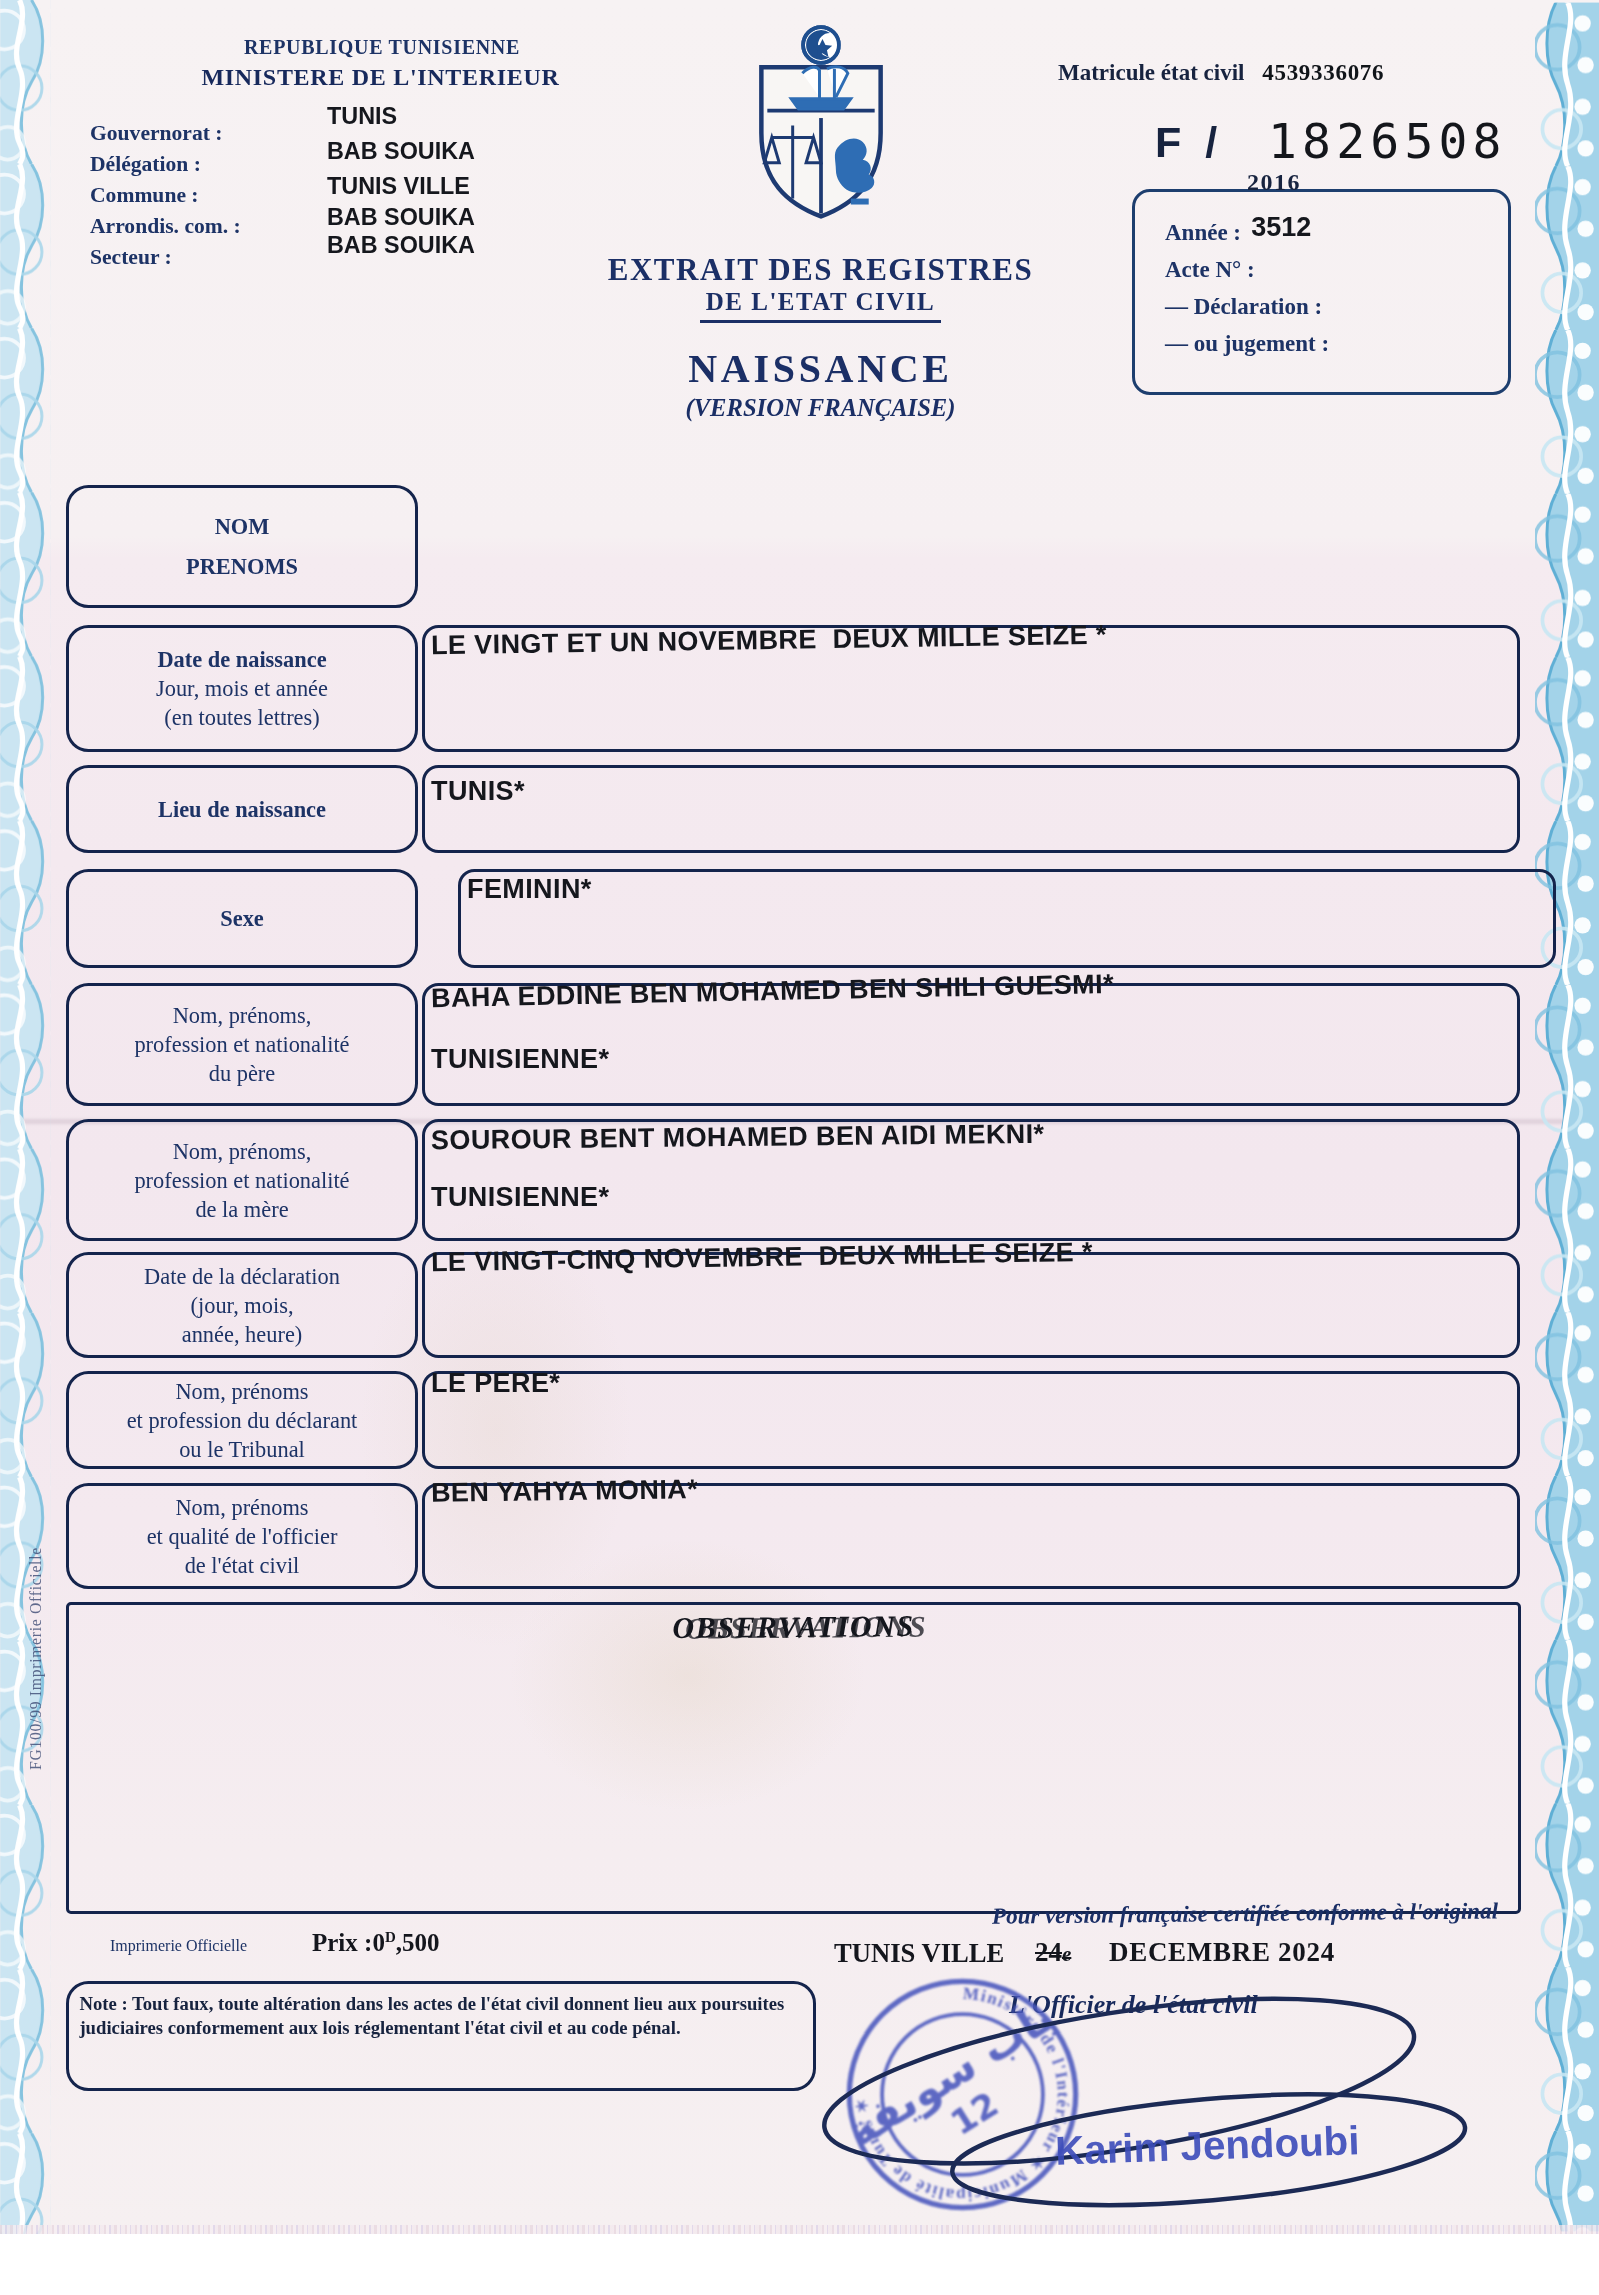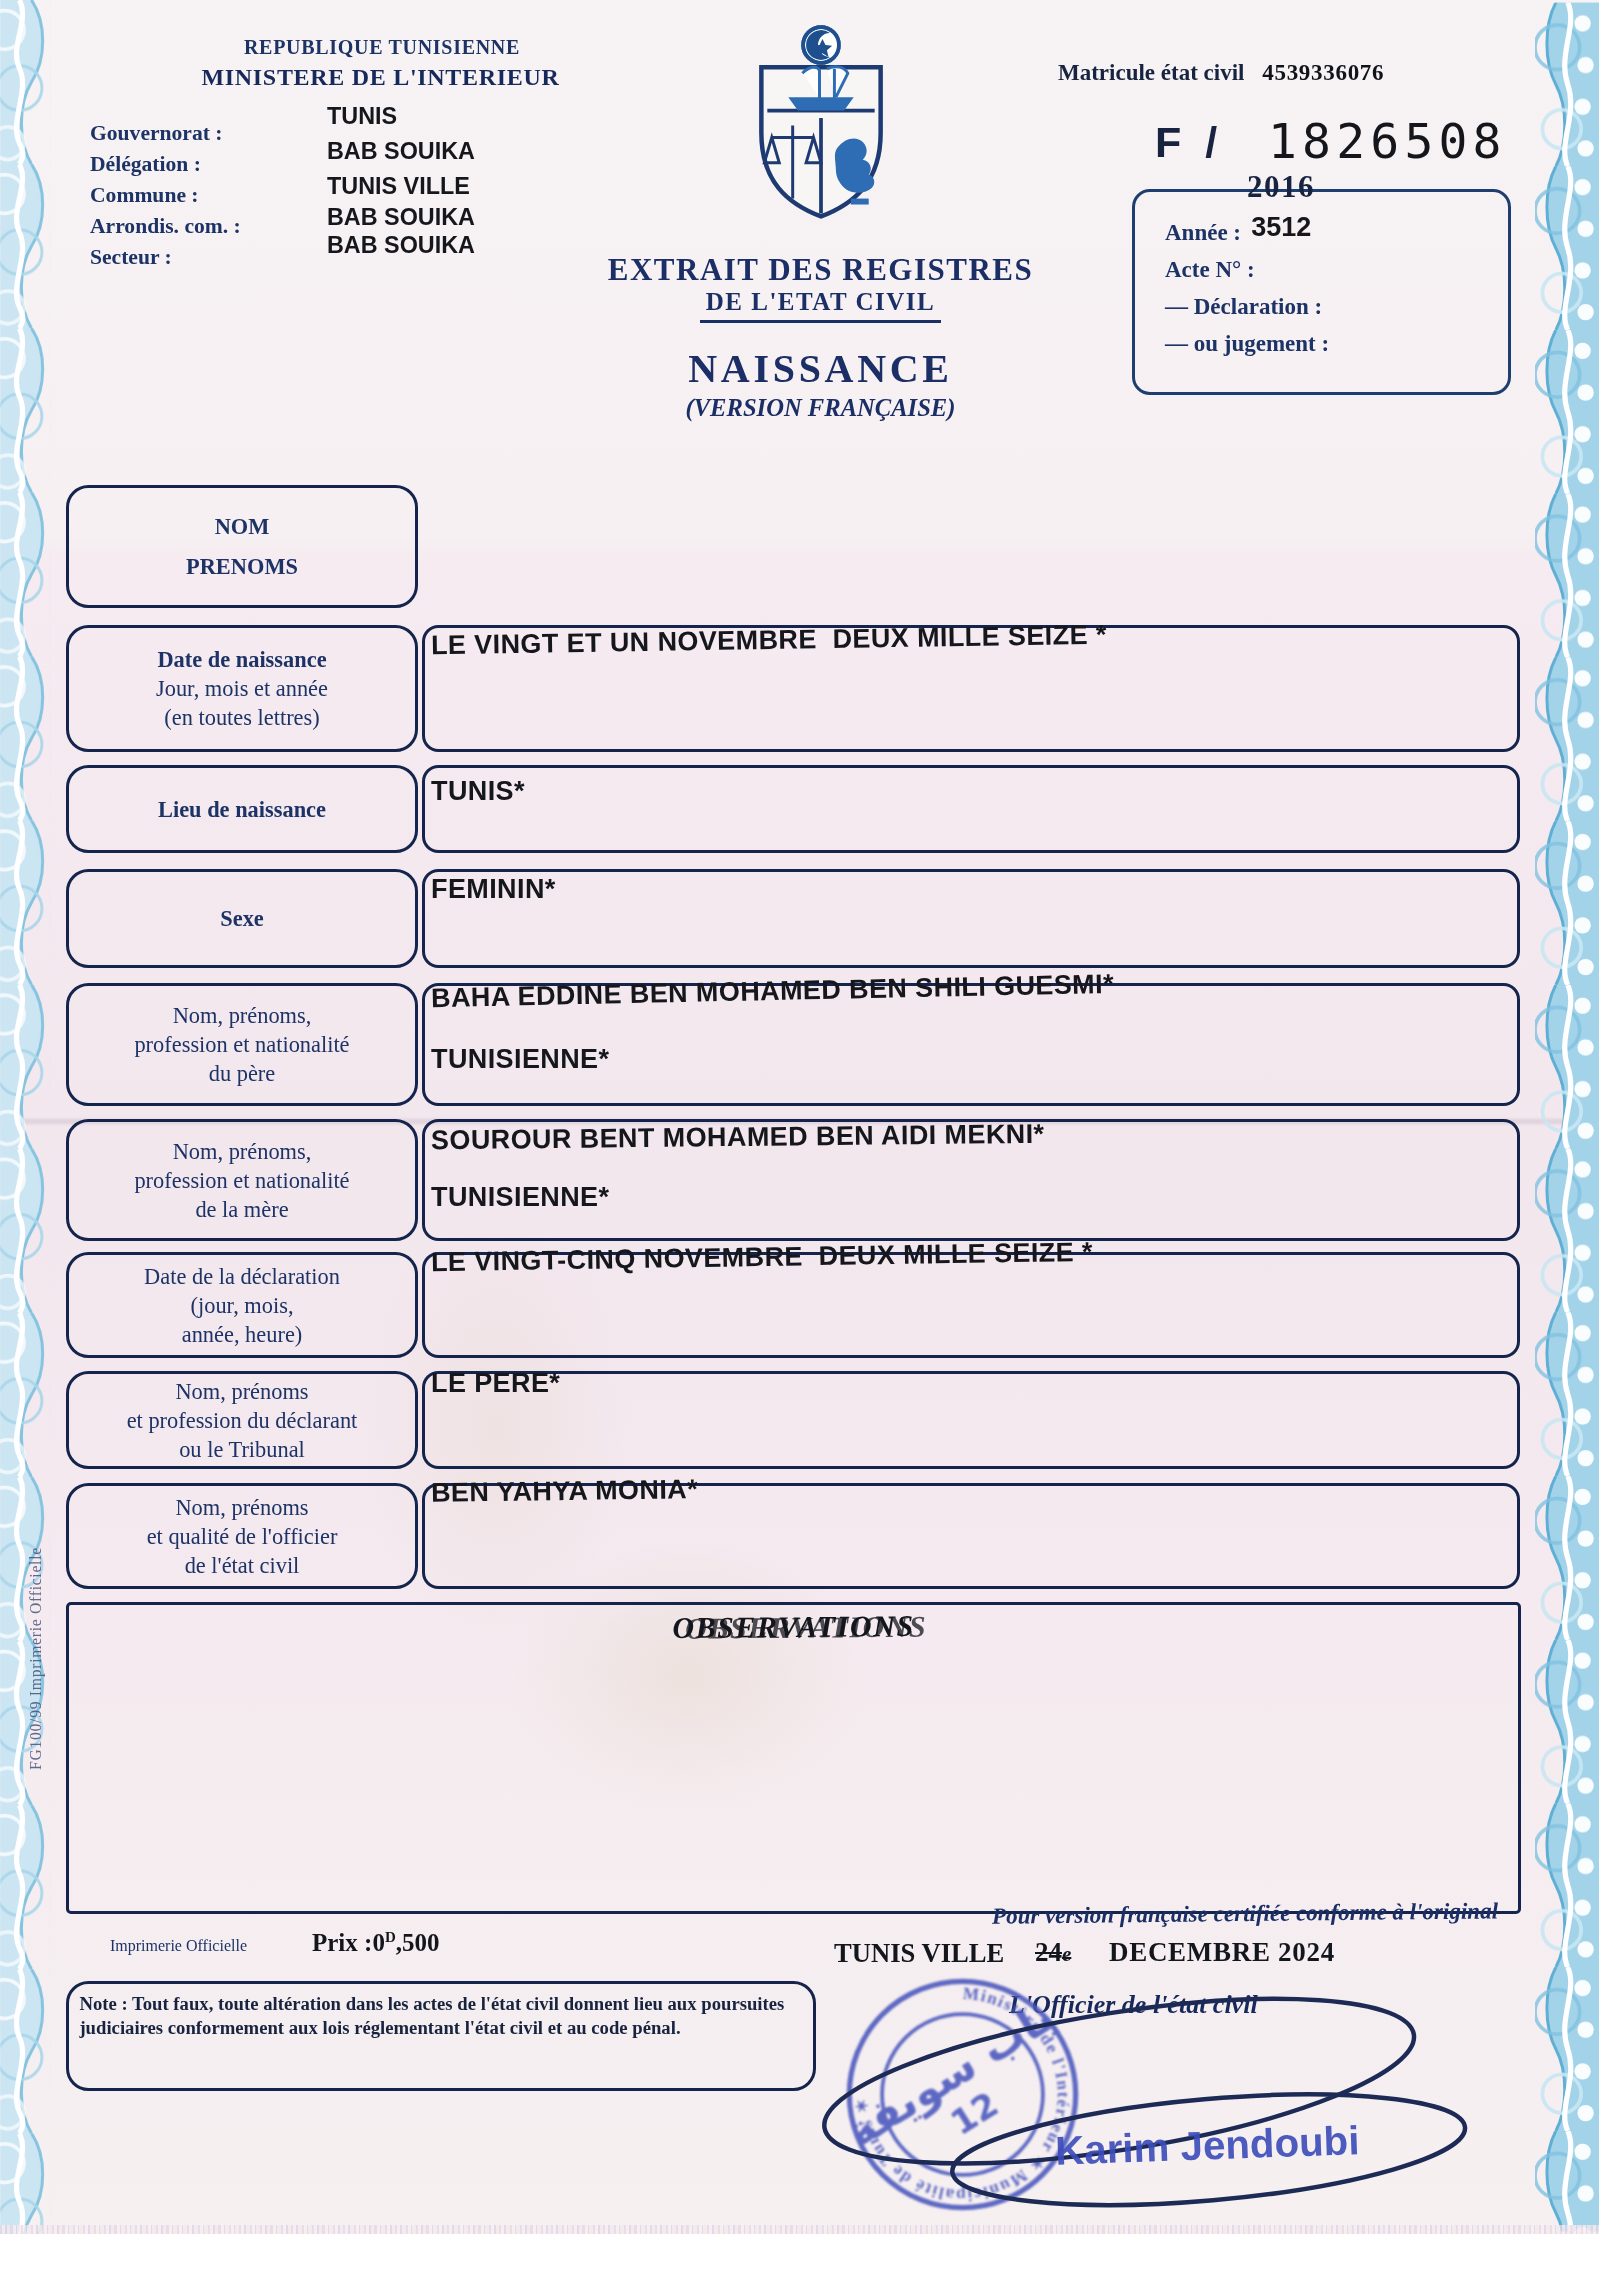--- a/index.html
+++ b/index.html
@@ -27,21 +27,21 @@
   .abs{position:absolute;}
   
   .hdr-rep{font-weight:700;font-size:20px;letter-spacing:0.7px;color:#1d3366;}
   .hdr-min{font-weight:700;font-size:24px;letter-spacing:0.7px;color:#17295c;}
   .adm-label{font-weight:700;font-size:21.6px;color:#1d3366;line-height:31px;}
   .adm-value{font-size:24.6px;line-height:35px;transform:scaleX(0.95);transform-origin:left;}
   .matric{font-weight:700;font-size:23px;color:#17233f;}
   .matric b{color:#101419;letter-spacing:0.7px;}
   .fslash{font-family:"Liberation Sans", sans-serif;font-weight:700;font-size:43px;color:#17233f;letter-spacing:6px;}
   .fnum{font-family:"DejaVu Sans Mono", monospace;font-weight:400;font-size:48px;color:#14161b;letter-spacing:5.2px;}
-  .fyear{font-weight:700;font-size:31px;color:#17233f;letter-spacing:1.5px;}
+  .fyear{font-weight:700;font-size:24px;color:#17233f;letter-spacing:1.5px;}
   .acte-box{
     position:absolute;left:1132px;top:189px;width:373px;height:200px;
     border:3.7px solid #1d3e6e;border-radius:18px;
   }
   .acte-line{font-weight:700;font-size:23px;color:#1d3366;line-height:37px;}
   .title1{font-weight:700;font-size:31px;letter-spacing:1.5px;color:#1b2f66;}
   .title2{font-weight:700;font-size:25px;letter-spacing:1.5px;color:#1b2f66;border-bottom:3.7px solid #1b2f66;padding:0 6px 4.5px;}
   .title3{font-weight:700;font-size:40px;letter-spacing:3.7px;color:#1b2f66;}
   .title4{font-style:italic;font-weight:700;font-size:24.6px;color:#1b2f66;}
   
@@ -220,21 +220,21 @@
   <div class="lbox" style="top:765px;height:88px;">
     <div class="flb">Lieu de naissance</div>
   </div>
   <div class="vbox" style="top:765px;height:88px;">
     <span class="typed tv" style="left:6px;top:7.5px;">TUNIS*</span>
   </div>
 
   <div class="lbox" style="top:869px;height:99px;">
     <div class="flb">Sexe</div>
   </div>
-  <div class="vbox" style="top:869px;height:99px;">
+  <div class="vbox" style="top:869px;height:99px;margin-left:36px;">
     <span class="typed tv" style="left:6px;top:1.5px;">FEMININ*</span>
   </div>
 
   <div class="lbox" style="top:983px;height:123px;">
     <div class="fln">Nom, prénoms,</div>
     <div class="fln">profession et nationalité</div>
     <div class="fln">du père</div>
   </div>
   <div class="vbox" style="top:983px;height:123px;">
     <span class="typed tv" style="left:6px;top:-10.4px;transform:rotate(-1.2deg);">BAHA EDDINE BEN MOHAMED BEN SHILI GUESMI*</span>

